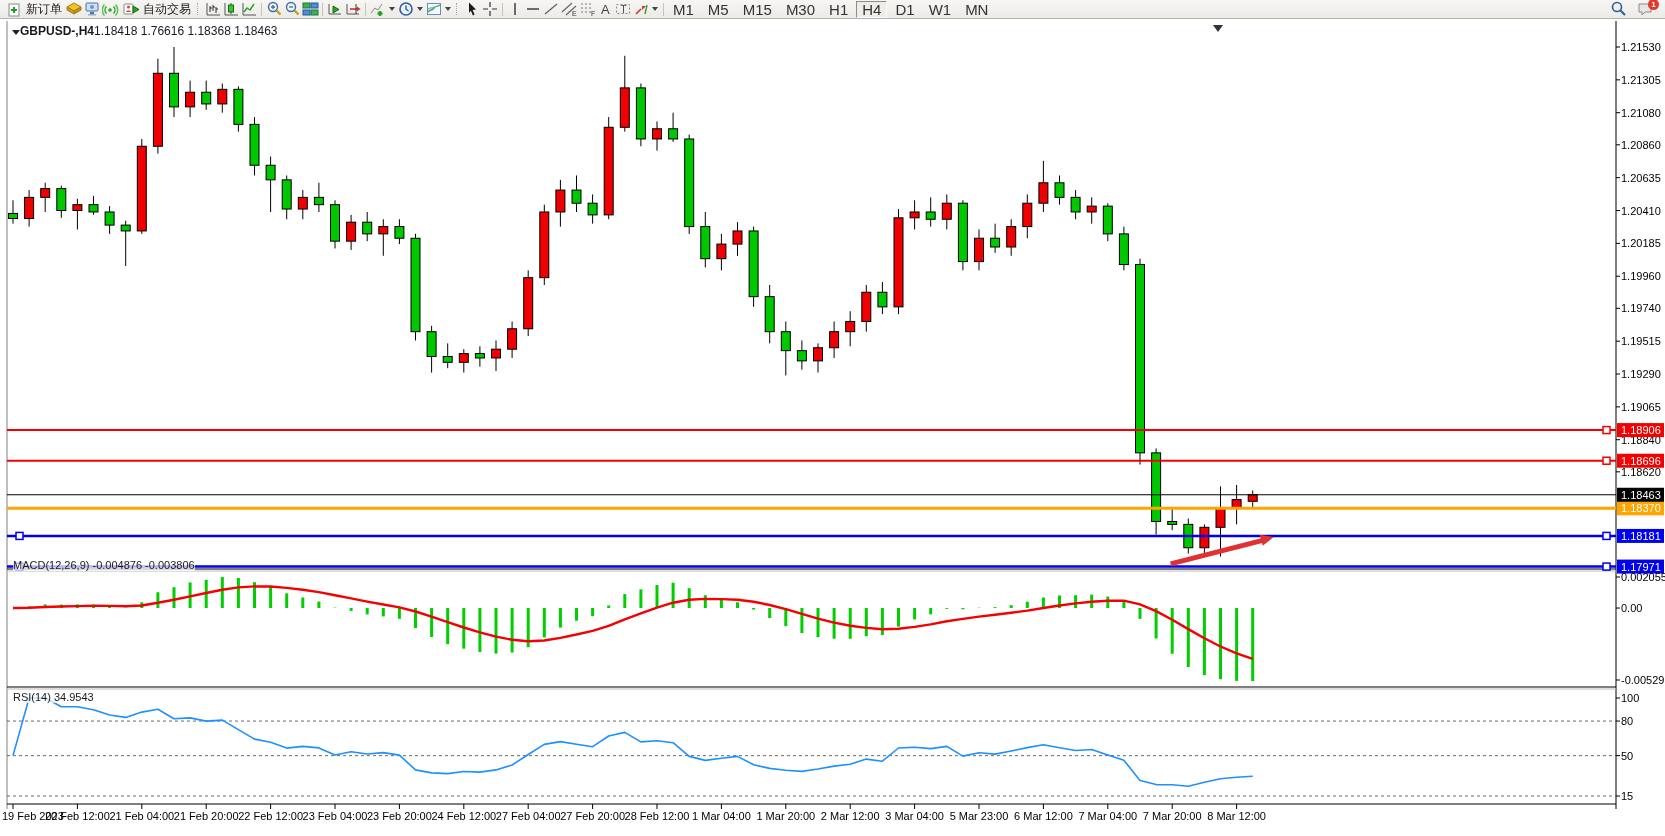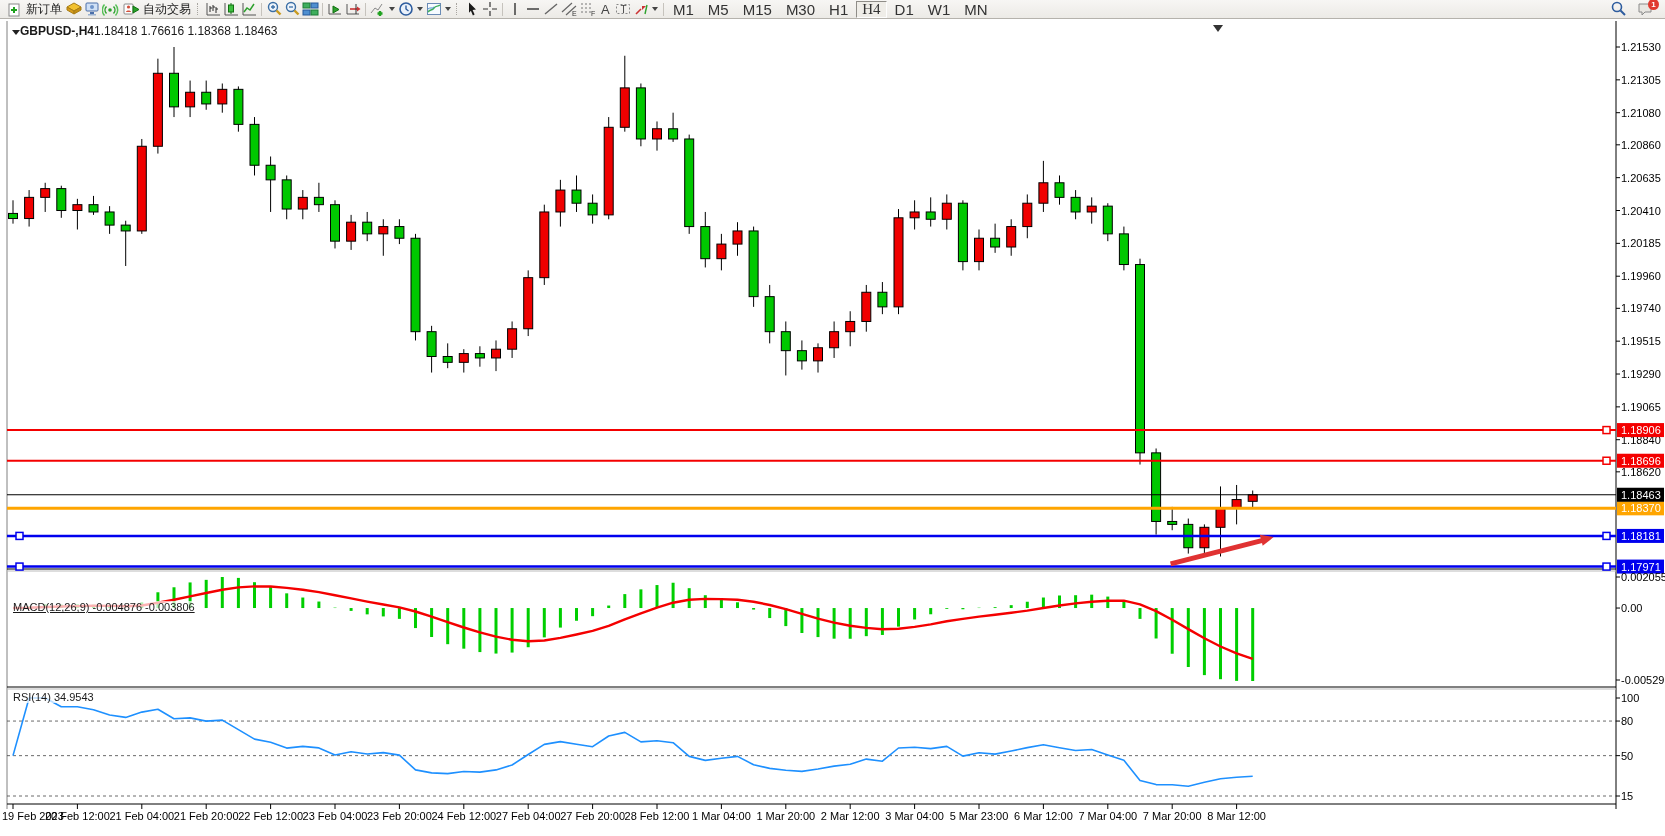--- a/index.html
+++ b/index.html
@@ -6,21 +6,21 @@
   body{width:1665px;height:836px;overflow:hidden;background:#fff;font-family:"Liberation Sans",sans-serif;}
   
   .toolbar{height:18px;background:linear-gradient(#f7f6f4,#eceae6);border-bottom:1px solid #b5b2ac;
            display:flex;align-items:center;padding:0 2px;font-size:12px;color:#222;}
   .tbtn{display:flex;align-items:center;gap:3px;padding:0 3px;height:16px;cursor:pointer;white-space:nowrap;}
   .tbi{width:18px;height:16px;display:flex;align-items:center;justify-content:center;cursor:pointer;}
   .sep{width:1px;height:13px;background:#c6c3bd;margin:0 3px;}
   .grip{width:3px;height:12px;border-left:1px dotted #a8a5a0;margin:0 3px;}
   .caret{width:0;height:0;border-left:3px solid transparent;border-right:3px solid transparent;border-top:4px solid #444;margin:0 2px;}
   .tf{font-size:15px;padding:0 5px;height:15px;line-height:15px;color:#333;cursor:pointer;border:1px solid transparent;}
-  .tf.active{background:#efede8;border:1px solid;border-color:#8f8d88 #fdfdfd #fdfdfd #8f8d88;font-family:Liberation Serif, serif;}
+  .tf.active{background:#efede8;border:1px solid;border-color:#8f8d88 #fdfdfd #fdfdfd #8f8d88;}
   .tb-right{margin-left:auto;display:flex;align-items:center;gap:10px;padding-right:8px;}
   .chat-wrap{position:relative;width:18px;height:16px;}
   .badge{position:absolute;top:-2px;right:-4px;background:#e03a2f;color:#fff;border-radius:50%;
          width:11px;height:11px;font-size:8px;line-height:11px;text-align:center;font-weight:bold;}
   
   .chart-window{position:relative;width:1665px;height:817px;background:#fff;}
   .chart-title{position:absolute;left:12px;top:5px;font-size:12px;color:#1a1a1a;display:flex;align-items:center;z-index:5;}
   .oct{width:0;height:0;border-left:4px solid transparent;border-right:4px solid transparent;border-top:5px solid #222;margin-top:2px;cursor:pointer;}
   .pane-label{position:absolute;left:13px;font-size:11px;color:#1a1a1a;z-index:5;background:rgba(255,255,255,.7);}
   #chart-svg{position:absolute;left:0;top:0;}
@@ -237,21 +237,21 @@
     </span>
   </span>
 </div>
 
 <div class="chart-window">
   <div class="chart-title">
     <span class="oct"></span>
     <span style="font-weight:bold;">GBPUSD-,H4</span>
     <span>1.18418 1.76616 1.18368 1.18463</span>
   </div>
-  <div class="pane-label" style="top:582px;text-decoration:underline;">MACD(12,26,9) -0.004876 -0.003806</div>
+  <div class="pane-label" style="top:540px;">MACD(12,26,9) -0.004876 -0.003806</div>
   <div class="pane-label" style="top:672px;">RSI(14) 34.9543</div>
   <svg id="chart-svg" width="1665" height="817" viewBox="0 0 1665 817">
       <line x1="7" y1="2" x2="7" y2="790" stroke="#808080"></line>
       <line x1="1616" y1="2" x2="1616" y2="790" stroke="#000"></line>
       <line x1="7" y1="550" x2="1616" y2="550" stroke="#000"></line>
       <line x1="7" y1="552" x2="1616" y2="552" stroke="#bbb"></line>
       <line x1="7" y1="668" x2="1616" y2="668" stroke="#000"></line>
       <line x1="7" y1="670" x2="1616" y2="670" stroke="#bbb"></line>
       <line x1="7" y1="785" x2="1616" y2="785" stroke="#000"></line>
       <defs>

